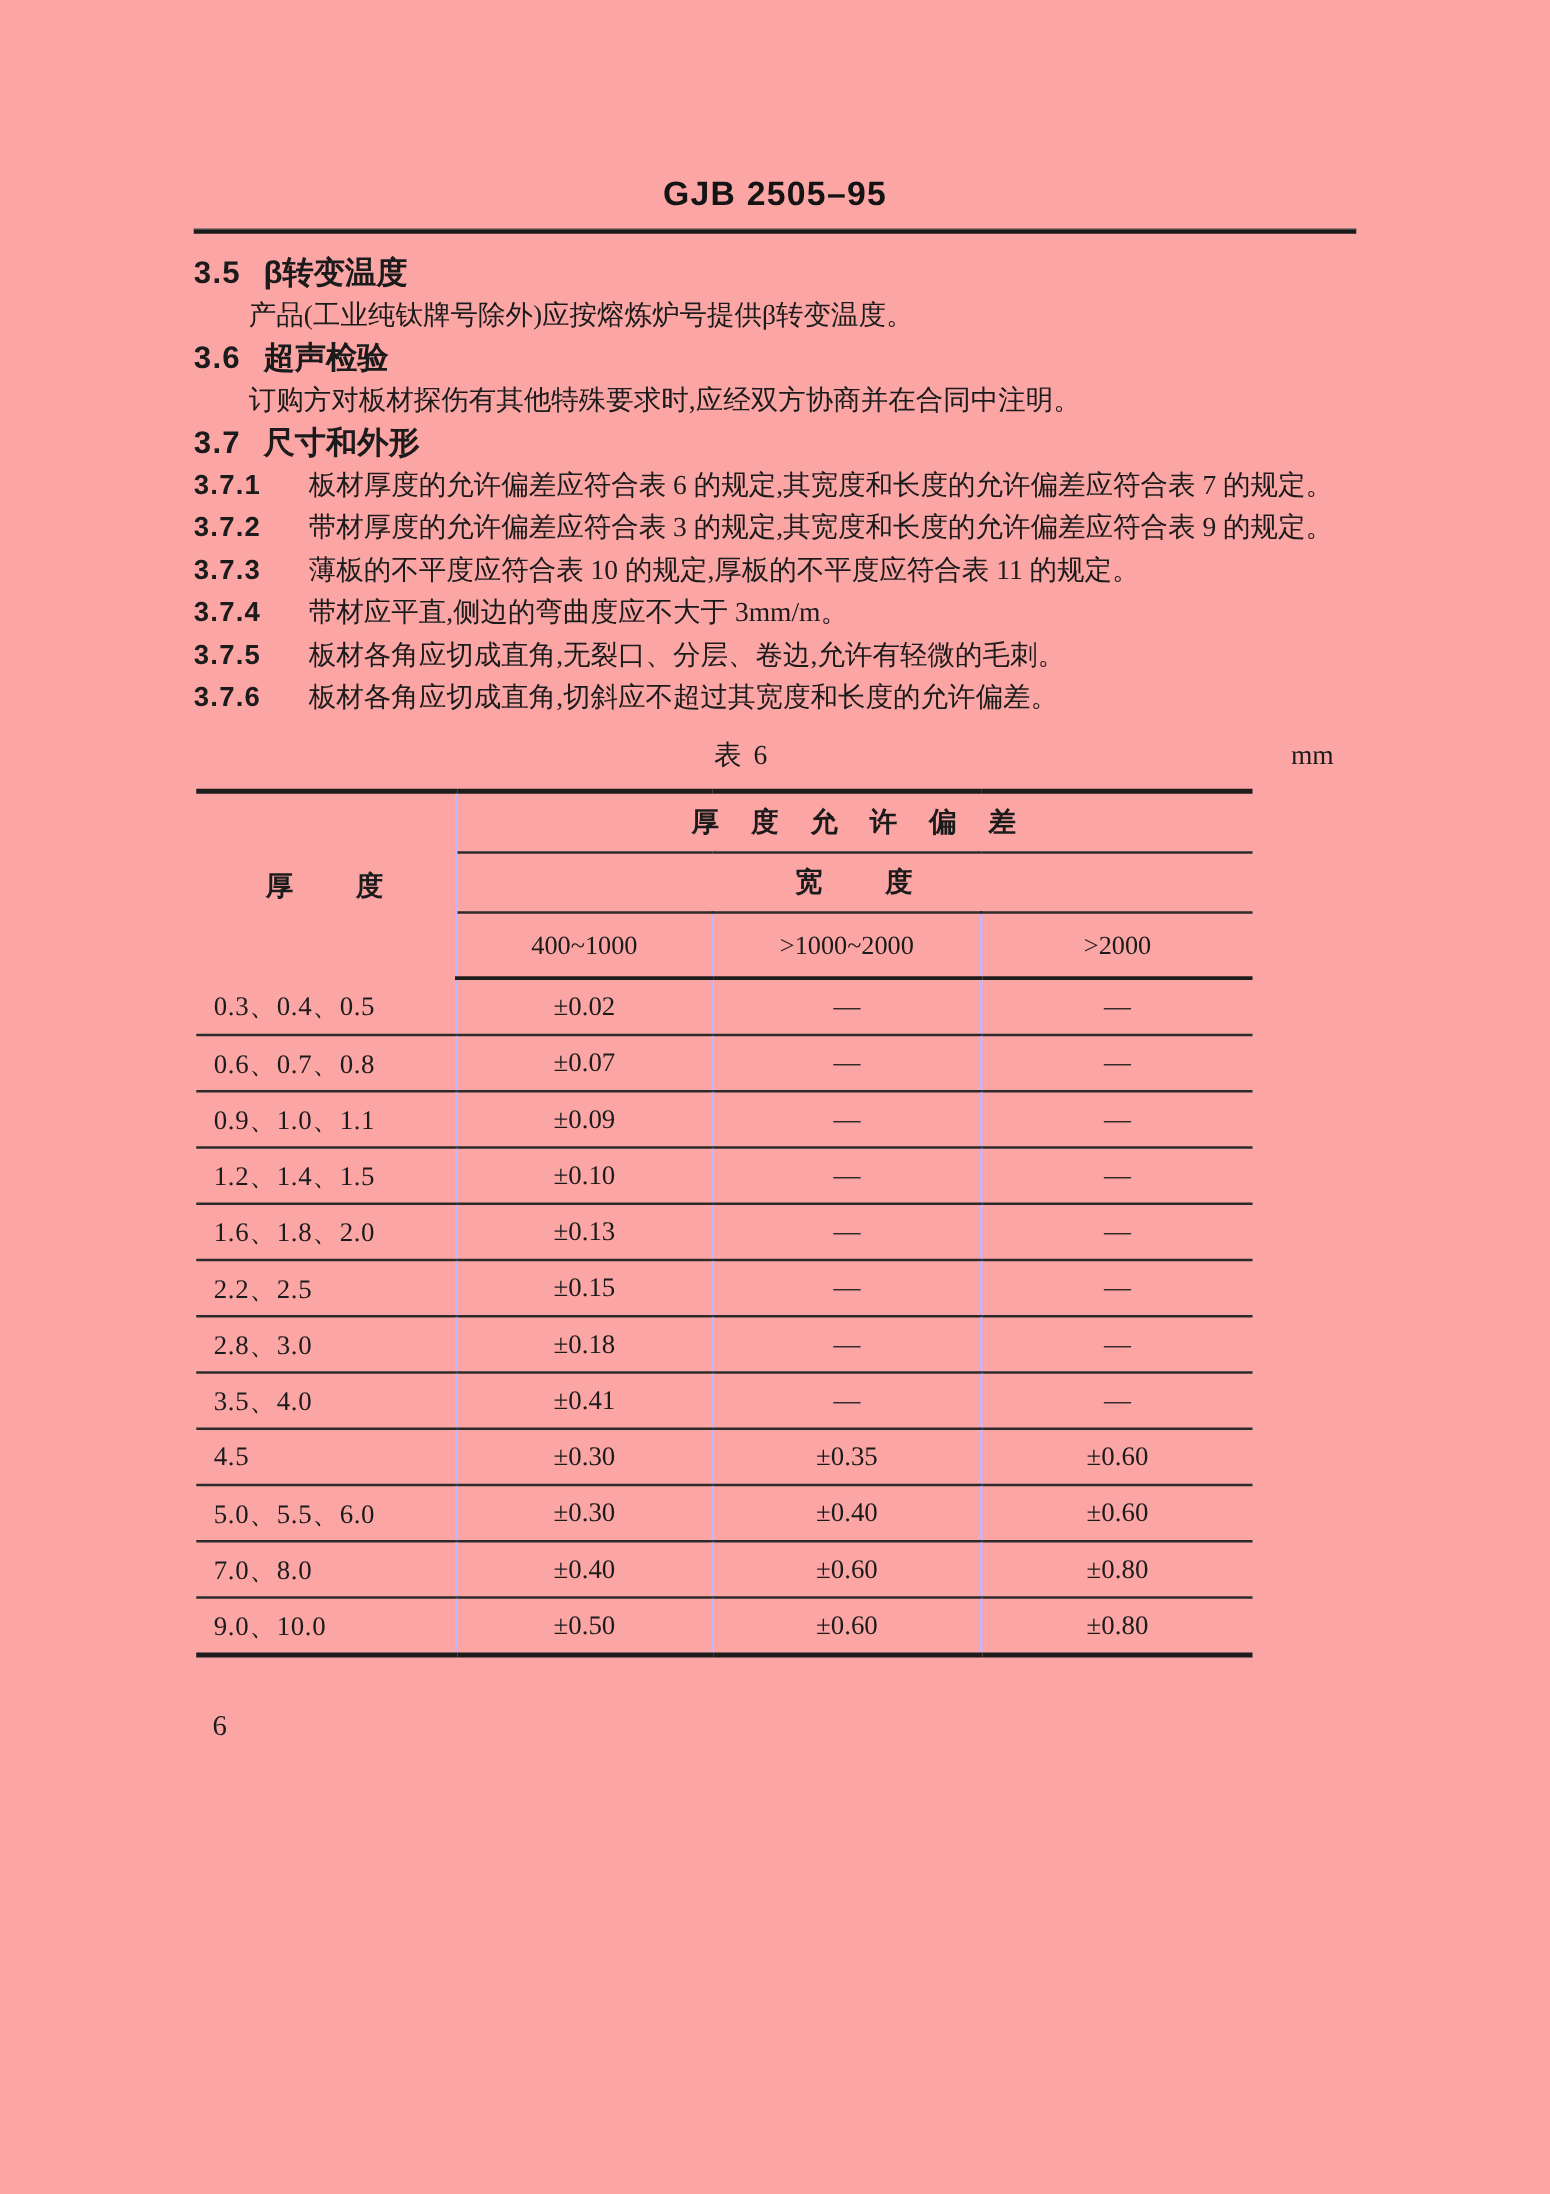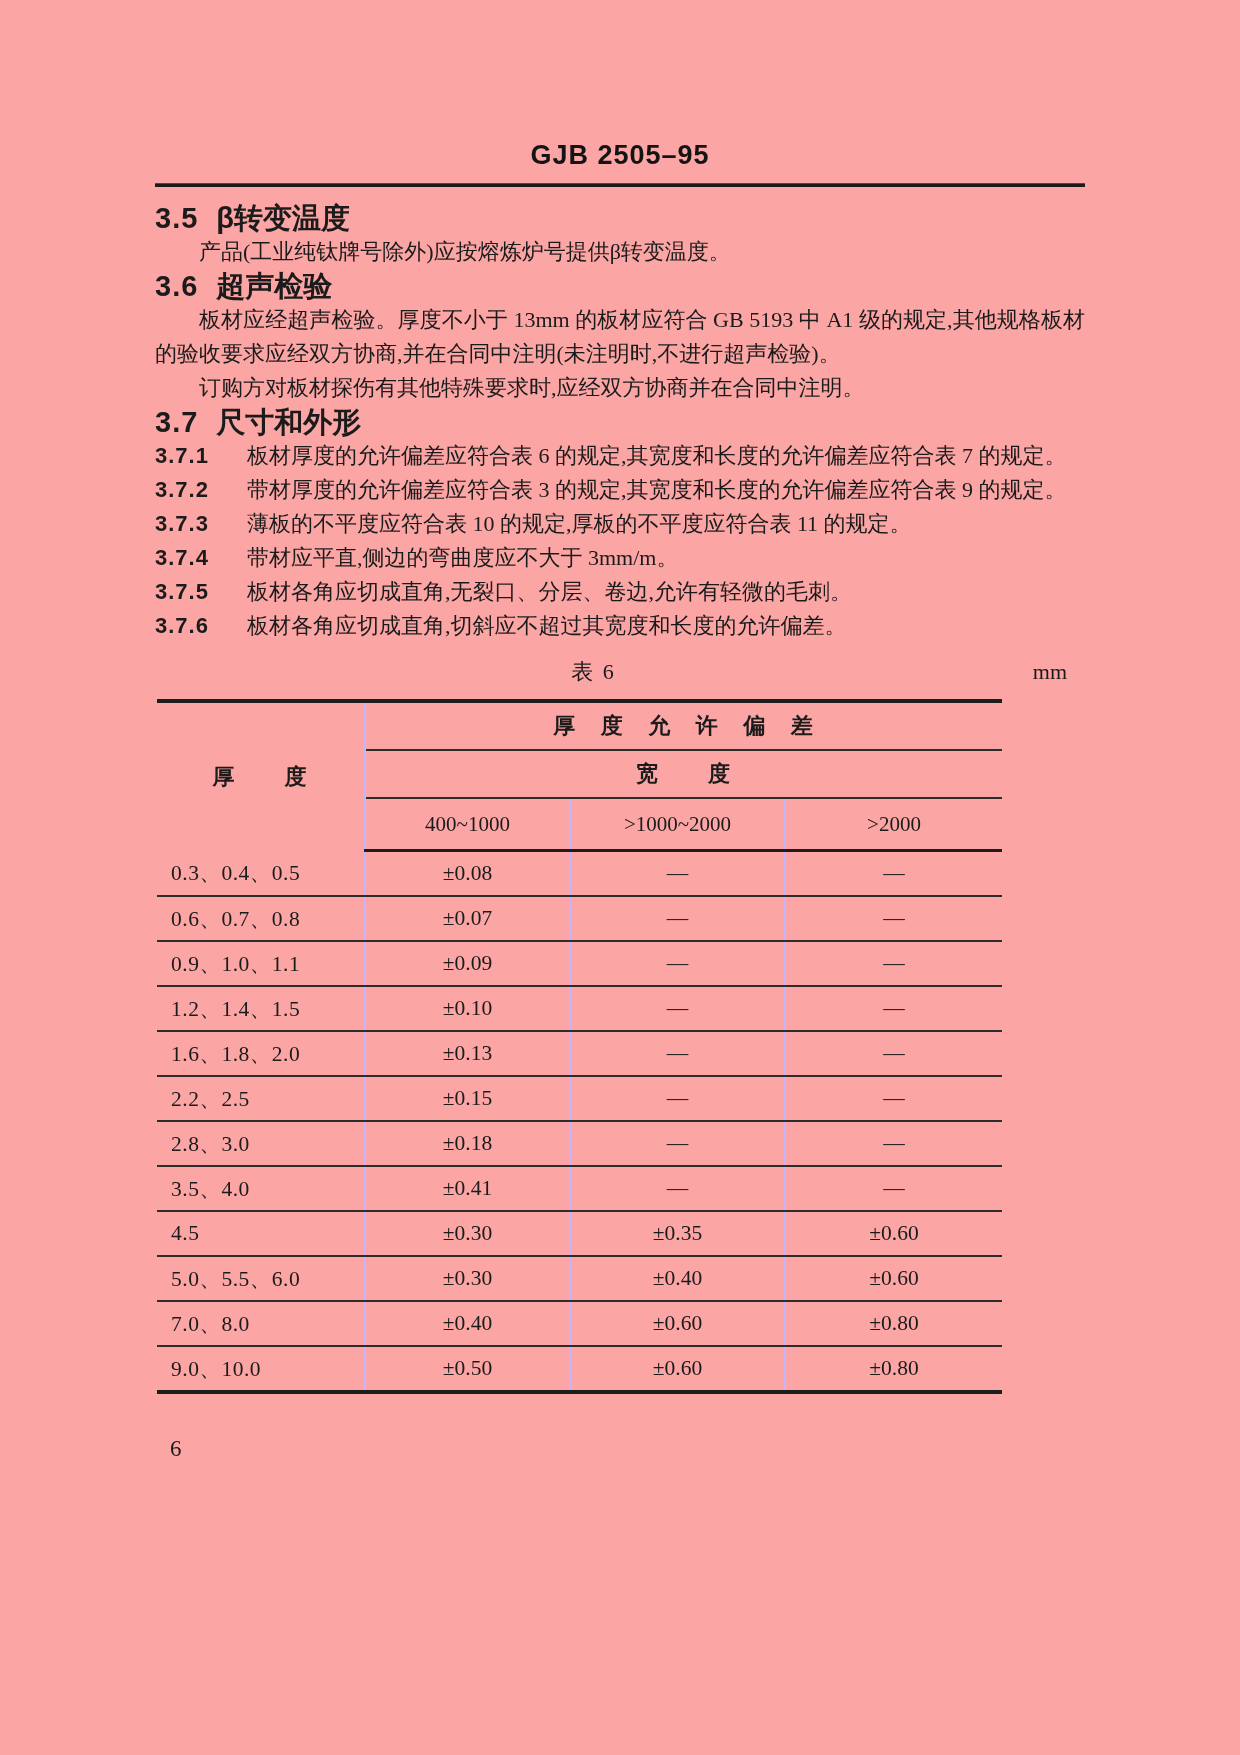--- a/index.html
+++ b/index.html
@@ -48,21 +48,21 @@
   .clause .num {
     font-family: "Liberation Sans", "DejaVu Sans", sans-serif;
     font-weight: 700;
     letter-spacing: 1px;
     margin-right: 38px;
     white-space: nowrap;
   }
   .clause.heading {
     font-family: "Liberation Sans", "DejaVu Sans", sans-serif;
     font-weight: 700;
-    font-size: 29px;
+    font-size: 25px;
   }
   .clause.heading .num { margin-right: 18px; }
   .para { text-indent: 44px; }
 
   .table-caption {
     position: relative;
     margin: 12px 0 10px 0;
     height: 34px;
     font-size: 22px;
     line-height: 34px;
@@ -145,21 +145,20 @@
 
     <div class="header-rule"></div>
 
     <div class="clauses">
   <p class="clause heading"><span class="num">3.5</span><span class="title">β转变温度</span></p>
 
   <p class="para"><span class="txt">产品(工业纯钛牌号除外)应按熔炼炉号提供β转变温度。</span></p>
 
   <p class="clause heading"><span class="num">3.6</span><span class="title">超声检验</span></p>
 
-  <p class="para"><span class="txt">板材应经超声检验。厚度不小于 13mm 的板材应符合 GB 5193 中 A1 级的规定,其他规格板材的验收要求应经双方协商,并在合同中注明(未注明时,不进行超声检验)。</span></p>
 
   <p class="para"><span class="txt">订购方对板材探伤有其他特殊要求时,应经双方协商并在合同中注明。</span></p>
 
   <p class="clause heading"><span class="num">3.7</span><span class="title">尺寸和外形</span></p>
 
   <p class="clause"><span class="num">3.7.1</span><span class="txt">板材厚度的允许偏差应符合表 6 的规定,其宽度和长度的允许偏差应符合表 7 的规定。</span></p>
 
   <p class="clause"><span class="num">3.7.2</span><span class="txt">带材厚度的允许偏差应符合表 3 的规定,其宽度和长度的允许偏差应符合表 9 的规定。</span></p>
 
   <p class="clause"><span class="num">3.7.3</span><span class="txt">薄板的不平度应符合表 10 的规定,厚板的不平度应符合表 11 的规定。</span></p>
@@ -193,21 +192,21 @@
         </tr>
         <tr class="h3">
           <th class="vr">400~1000</th>
           <th class="vr">&gt;1000~2000</th>
           <th>&gt;2000</th>
         </tr>
       </thead>
       <tbody>
   <tr>
     <td class="thk vr">0.3、0.4、0.5</td>
-    <td class="vr">±0.08</td>
+    <td class="vr">±0.02</td>
     <td class="vr">—</td>
     <td>—</td>
   </tr>
 
   <tr>
     <td class="thk vr">0.6、0.7、0.8</td>
     <td class="vr">±0.07</td>
     <td class="vr">—</td>
     <td>—</td>
   </tr>

